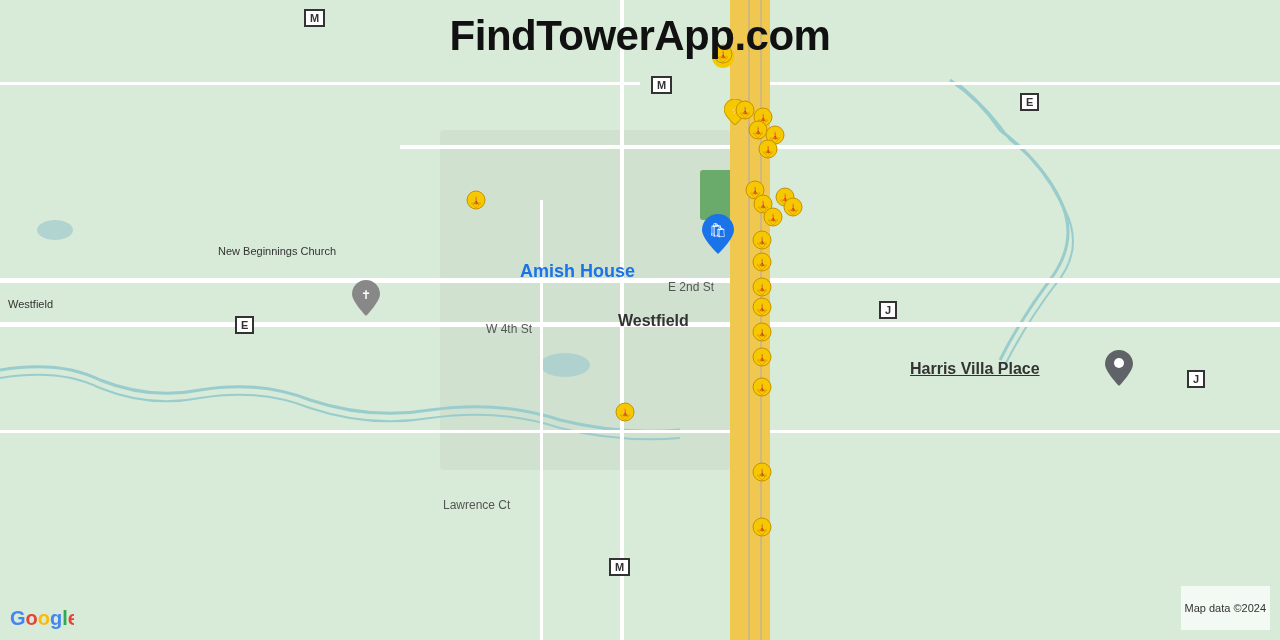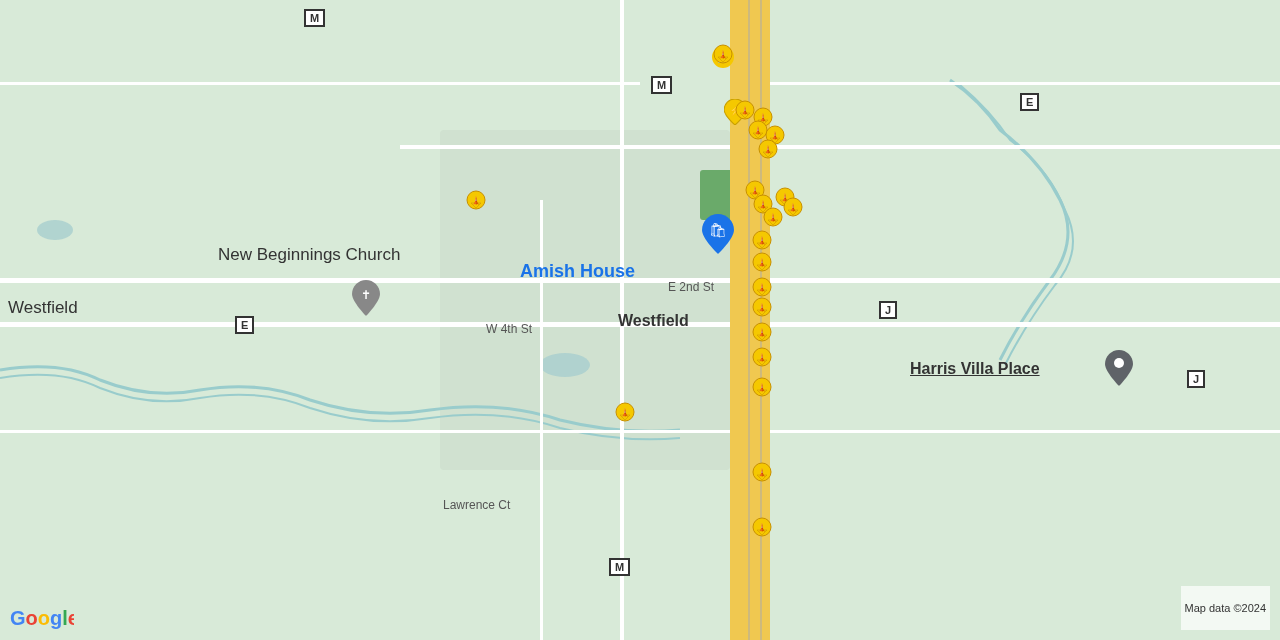--- a/index.html
+++ b/index.html
@@ -56,21 +56,21 @@
       font-weight: 700;
       z-index: 30;
       white-space: nowrap;
       margin-top: 33px;
     }
 
     
     .map-label {
       position: absolute;
       color: #333;
-      font-size: 17px;
+      font-size: 11px;
       font-weight: 500;
       z-index: 5;
       white-space: nowrap;
     }
 
     .map-label.large {
       font-size: 16px;
       font-weight: 600;
       margin-left: 30px;
     }
@@ -198,20 +198,21 @@
   <div class="road-v" style="left:620px; top:0; width:4px; height:640px;"></div>
   <div class="road-v" style="left:540px; top:200px; width:3px; height:440px;"></div>
 
   <div class="highway-vertical" style="left:730px; top:0; width:40px; height:640px;"></div>
 
   <div style="position:absolute; left:748px; top:0; width:2px; height:640px; background:#aaa; z-index:5; opacity:0.5;"></div>
   <div style="position:absolute; left:760px; top:0; width:2px; height:640px; background:#aaa; z-index:5; opacity:0.5;"></div>
 
   <div class="green-area" style="left:700px; top:170px; width:50px; height:50px; border-radius:3px;"></div>
 
+  <div class="page-title">FindTowerApp.com</div>
 
   <div class="road-sign" style="left:304px; top:9px;">M</div>
   <div class="road-sign" style="left:651px; top:76px;">M</div>
   <div class="road-sign" style="left:609px; top:558px;">M</div>
 
   <div class="road-sign" style="left:1020px; top:93px;">E</div>
   <div class="road-sign" style="left:235px; top:316px;">E</div>
 
   <div class="road-sign" style="left:879px; top:301px;">J</div>
   <div class="road-sign" style="left:1187px; top:370px;">J</div>

